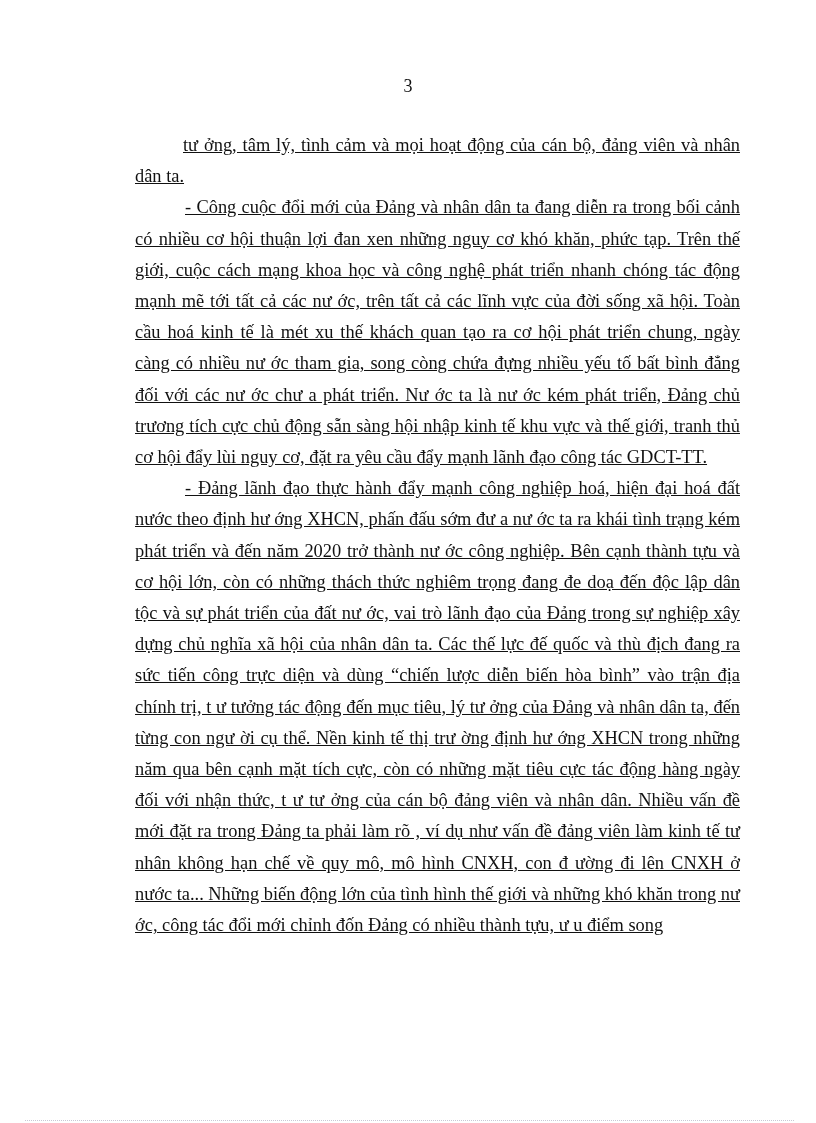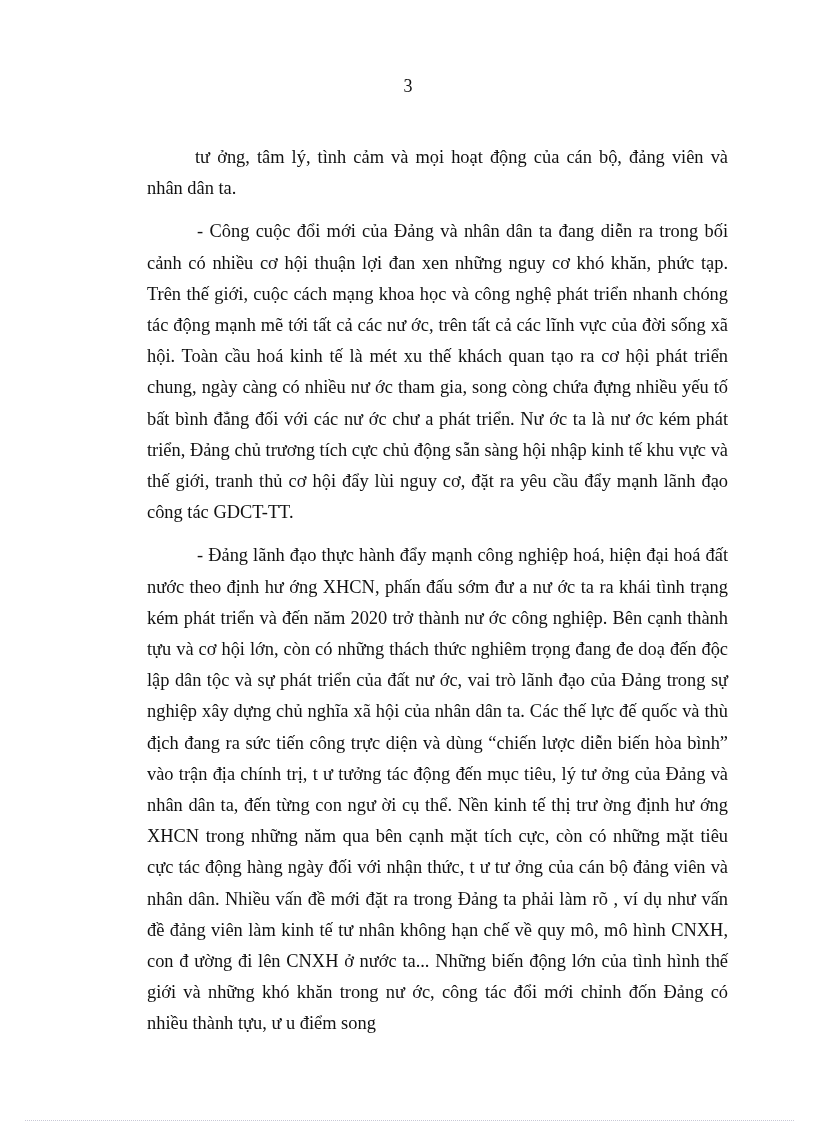--- a/index.html
+++ b/index.html
@@ -10,21 +10,21 @@
   }
   .page-number {
     position: absolute; top: 76px; left: 0; width: 816px; text-align: center;
     font-family: "Liberation Serif", serif; font-size: 18px; color: #111;
   }
   .body-text {
     position: absolute; top: 130px; left: 135px; width: 605px;
     font-family: "Liberation Serif", serif; font-size: 18.4px; line-height: 31.2px;
     color: #111; text-align: justify;
   }
-  .para { margin: 12px; text-indent: 0; }
+  .para { margin: 0; text-indent: 0; text-decoration: underline; }
   .para.indent1 { text-indent: 50px; }
   .para.indent2 { text-indent: 50px; }
   .para.indent0 { text-indent: 48px; }
   .page-border {
     position: absolute; left: 25px; right: 22px; top: 1120px; height: 0;
     border-top: 1px dotted #c9c9d6;
   }
 </style>
 </head>
 <body>

